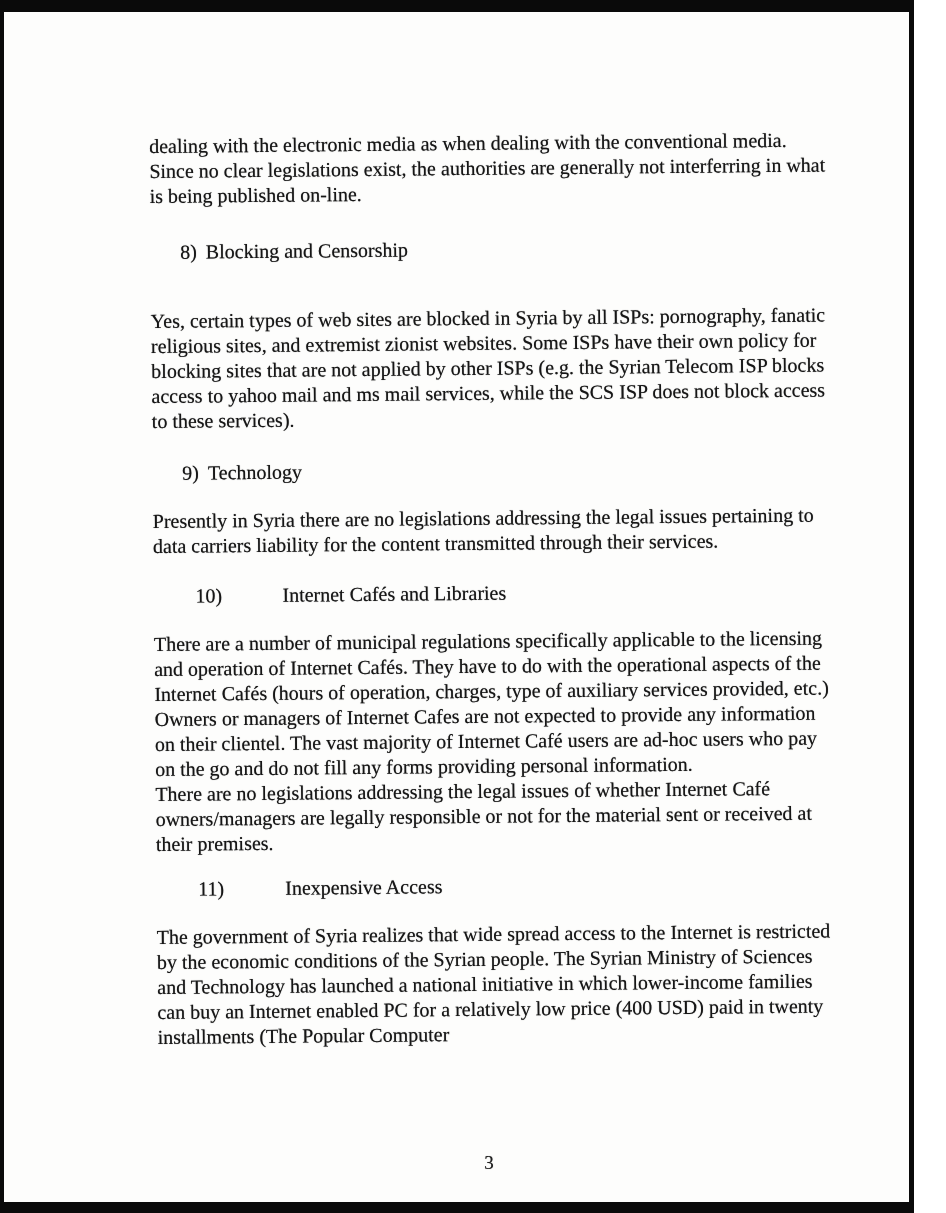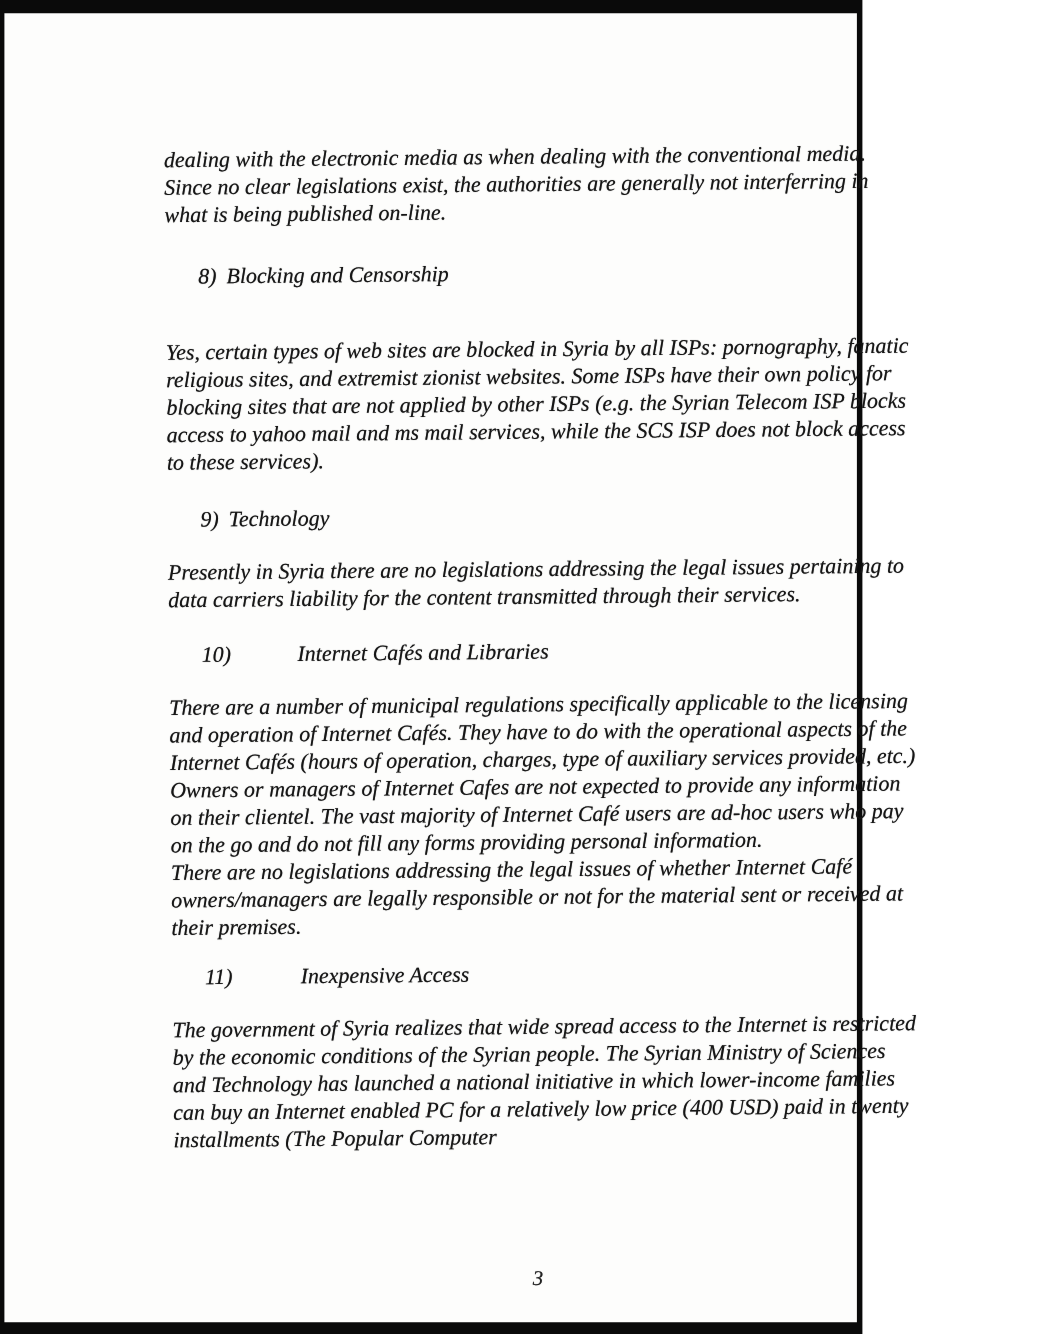--- a/index.html
+++ b/index.html
@@ -5,28 +5,27 @@
   * { margin: 0; padding: 0; box-sizing: border-box; }
   html, body {
     width: 946px;
     height: 1213px;
     background: #ffffff;
     font-family: "Liberation Serif", "DejaVu Serif", serif;
     overflow: hidden;
   }
   .scan-frame {
     position: relative;
-    width: 784px;
+    width: 914px;
     height: 1213px;
     background: #fdfdfc;
     border-top: 12px solid #0a0a0a;
     border-bottom: 11px solid #0a0a0a;
     border-left: 4px solid #0a0a0a;
     border-right: 5px solid #0a0a0a;
-    font-style: italic;
   }
   .text-body {
     position: absolute;
     left: 145px;
     top: 122px;
     width: 682px;
     color: #161616;
     font-size: 20px;
     line-height: 25px;
     text-shadow: 0 0 0.8px rgba(10,10,10,0.65);
@@ -45,21 +44,21 @@
   .m-h11 { margin-top: 20px; }
   .m-p7  { margin-top: 23px; }
   .heading {
     padding-left: 30px;
     font-size: 20px;
     font-weight: normal;
     line-height: 25px;
   }
   .heading .h-num { display: inline-block; }
   .heading.gap-space .h-num { margin-right: 9px; }
-  .heading.gap-tab .h-num { width: 87px; }
+  .heading.gap-tab .h-num { width: 87px; margin-left: 12px; }
   .page-number {
     position: absolute;
     left: 145px;
     top: 1140px;
     width: 680px;
     text-align: center;
     color: #222;
     font-size: 19px;
     text-shadow: 0 0 0.7px rgba(10,10,10,0.6);
   }

